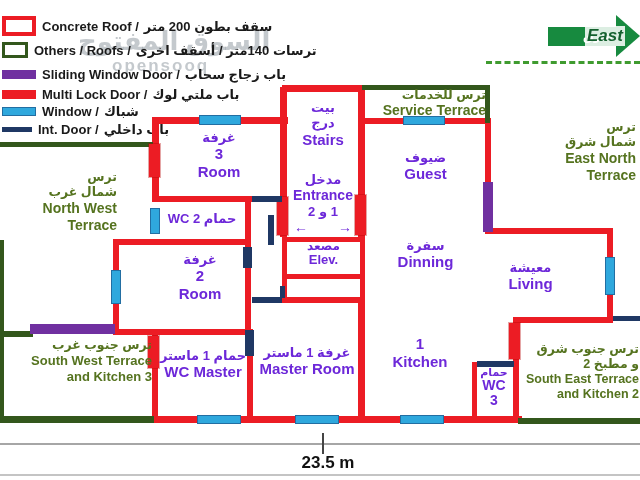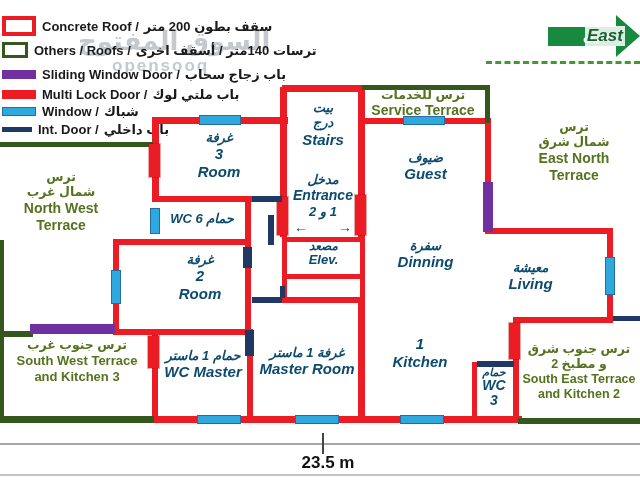--- a/index.html
+++ b/index.html
@@ -13,26 +13,26 @@
   }
   
   .wr{position:absolute;background:var(--red);}
   .wg{position:absolute;background:var(--wgreen);}
   .wn{position:absolute;background:var(--cyan);border:1px solid rgba(20,40,90,.45);box-sizing:border-box;}
   .dr{position:absolute;background:var(--red);box-shadow:0 0 0 1px rgba(180,0,0,.35);}
   .dn{position:absolute;background:var(--navy);}
   .dp{position:absolute;background:var(--purple);}
   .gd{position:absolute;border-top:3px dashed #3f9b2f;}
   
-  .lbl{position:absolute;text-align:center;color:#0c4a6e;font-weight:700;line-height:1.18;font-style:italic;}
+  .lbl{position:absolute;text-align:center;color:#6d28d9;font-weight:700;line-height:1.18;}
   .lbl .ar{font-size:13px;}
   .lbl .nm{font-size:15px;}
   .lbl .en{font-size:15px;}
   .tl{position:absolute;text-align:center;color:var(--lgreen);font-weight:700;line-height:1.2;}
-  .tl div{font-size:13px;}
+  .tl div{font-size:13px;text-align:right;}
   .tl .ar{font-size:12.5px;}
   
   .lg-row{position:absolute;display:flex;align-items:center;gap:6px;white-space:nowrap;}
   .lg-row .txt{font-size:13px;font-weight:700;color:#1a1a1a;display:flex;gap:5px;align-items:baseline;}
   .mk-red-rect{width:26px;height:12px;border:4px solid var(--red);background:#fff;flex:0 0 auto;}
   .mk-green-rect{width:20px;height:10px;border:3px solid var(--wgreen);background:#fff;flex:0 0 auto;}
   .mk-purple-bar{width:34px;height:9px;background:var(--purple);flex:0 0 auto;}
   .mk-red-bar{width:34px;height:9px;background:var(--red);flex:0 0 auto;}
   .mk-cyan-bar{width:34px;height:9px;background:var(--cyan);border:1px solid rgba(20,40,90,.45);box-sizing:border-box;flex:0 0 auto;}
   .mk-navy-bar{width:30px;height:5px;background:var(--navy);flex:0 0 auto;}
@@ -176,21 +176,21 @@
   <div class="wn" style="left:605px;top:257px;width:10px;height:38px;"></div>
   <div class="wn" style="left:197px;top:415px;width:44px;height:9px;"></div>
   <div class="wn" style="left:295px;top:415px;width:44px;height:9px;"></div>
   <div class="wn" style="left:400px;top:415px;width:44px;height:9px;"></div>
 
   <div class="lbl" style="left:158px;top:130px;width:122px;">
     <div class="ar" dir="rtl">غرفة</div>
     <div class="nm">3</div>
     <div class="en">Room</div>
   </div>
-  <div class="lbl" style="left:158px;top:211px;width:88px;font-size:13px;" dir="rtl">حمام WC 6</div>
+  <div class="lbl" style="left:158px;top:211px;width:88px;font-size:13px;" dir="rtl">حمام WC 2</div>
   <div class="lbl" style="left:140px;top:252px;width:120px;">
     <div class="ar" dir="rtl">غرفة</div>
     <div class="nm">2</div>
     <div class="en">Room</div>
   </div>
   <div class="lbl" style="left:287px;top:100px;width:72px;">
     <div class="ar" dir="rtl">بيت</div>
     <div class="ar" dir="rtl">درج</div>
     <div class="en">Stairs</div>
   </div>

